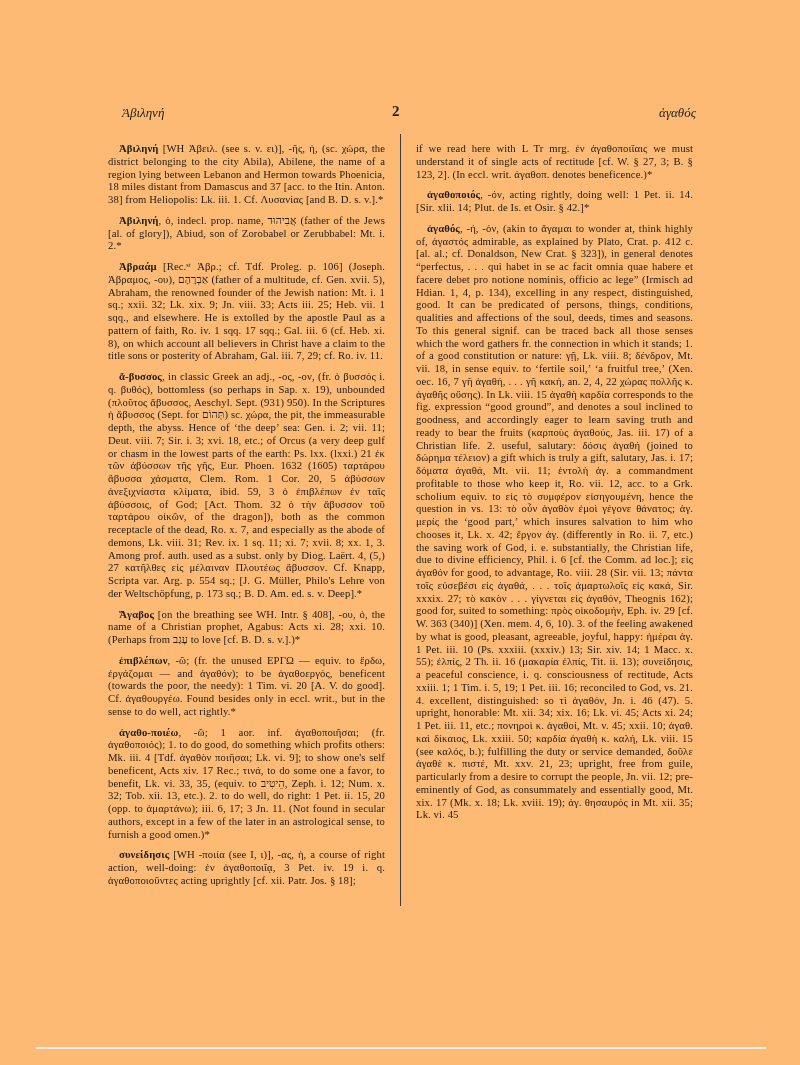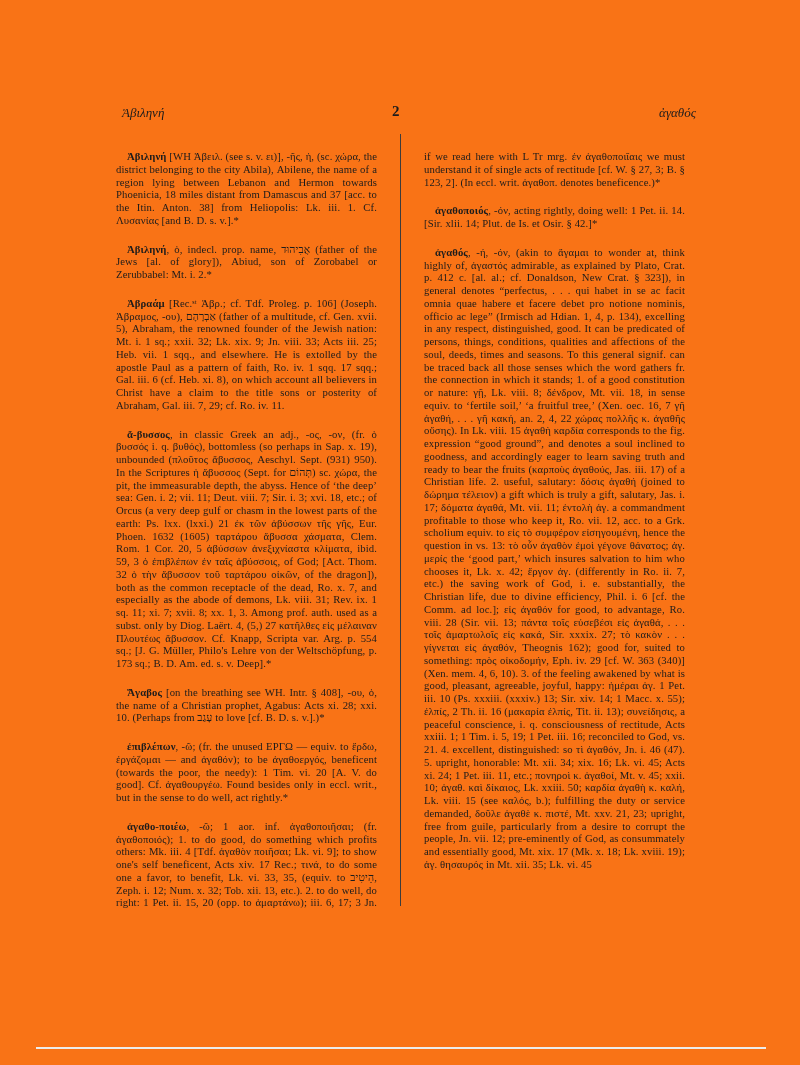--- a/index.html
+++ b/index.html
@@ -2,37 +2,37 @@
 <html><head>
 <meta charset="utf-8">
 <style>
   html,body { margin:0; padding:0; }
   body {
     width:800px; height:1065px; position:relative;
     background:#ffffff; color:#1c1c1c;
     font-family:"Liberation Serif","DejaVu Serif",serif;
     overflow:hidden;
   }
-  .page { position:absolute; inset:0; background:#f97316; }
+  .page { position:absolute; inset:0; background:#fdba74; }
 
   
   .hdr-left  { position:absolute; top:105px; left:122px; font-style:italic; font-size:13px; }
   .hdr-num   { position:absolute; top:103px; left:392px; font-weight:bold; font-size:15px; }
   .hdr-right { position:absolute; top:105px; right:104px; font-style:italic; font-size:13px; }
 
   
   .cols { position:absolute; top:134px; left:100px; width:601px; height:774px; display:flex; }
   .col {
     width:293px; height:100%; overflow:hidden;
     text-align:justify; font-size:10.7px; line-height:12.75px;
     letter-spacing:0.1px;
   }
   .divider { width:1px; height:772px; background:#3c3c3c; margin:0 7px 0 7px; }
 
-  p.entry { margin:16px; position:relative; text-indent:11px; }
+  p.entry { margin:8px; position:relative; text-indent:11px; }
   p.entry.cont { text-indent:0; }
   .hw { font-weight:bold; }
 
   
   .scan-line { position:absolute; top:1047px; left:36px; width:730px; height:2px; background:#ececec; }
 </style>
 </head>
 <body>
 
 <div class="page">

